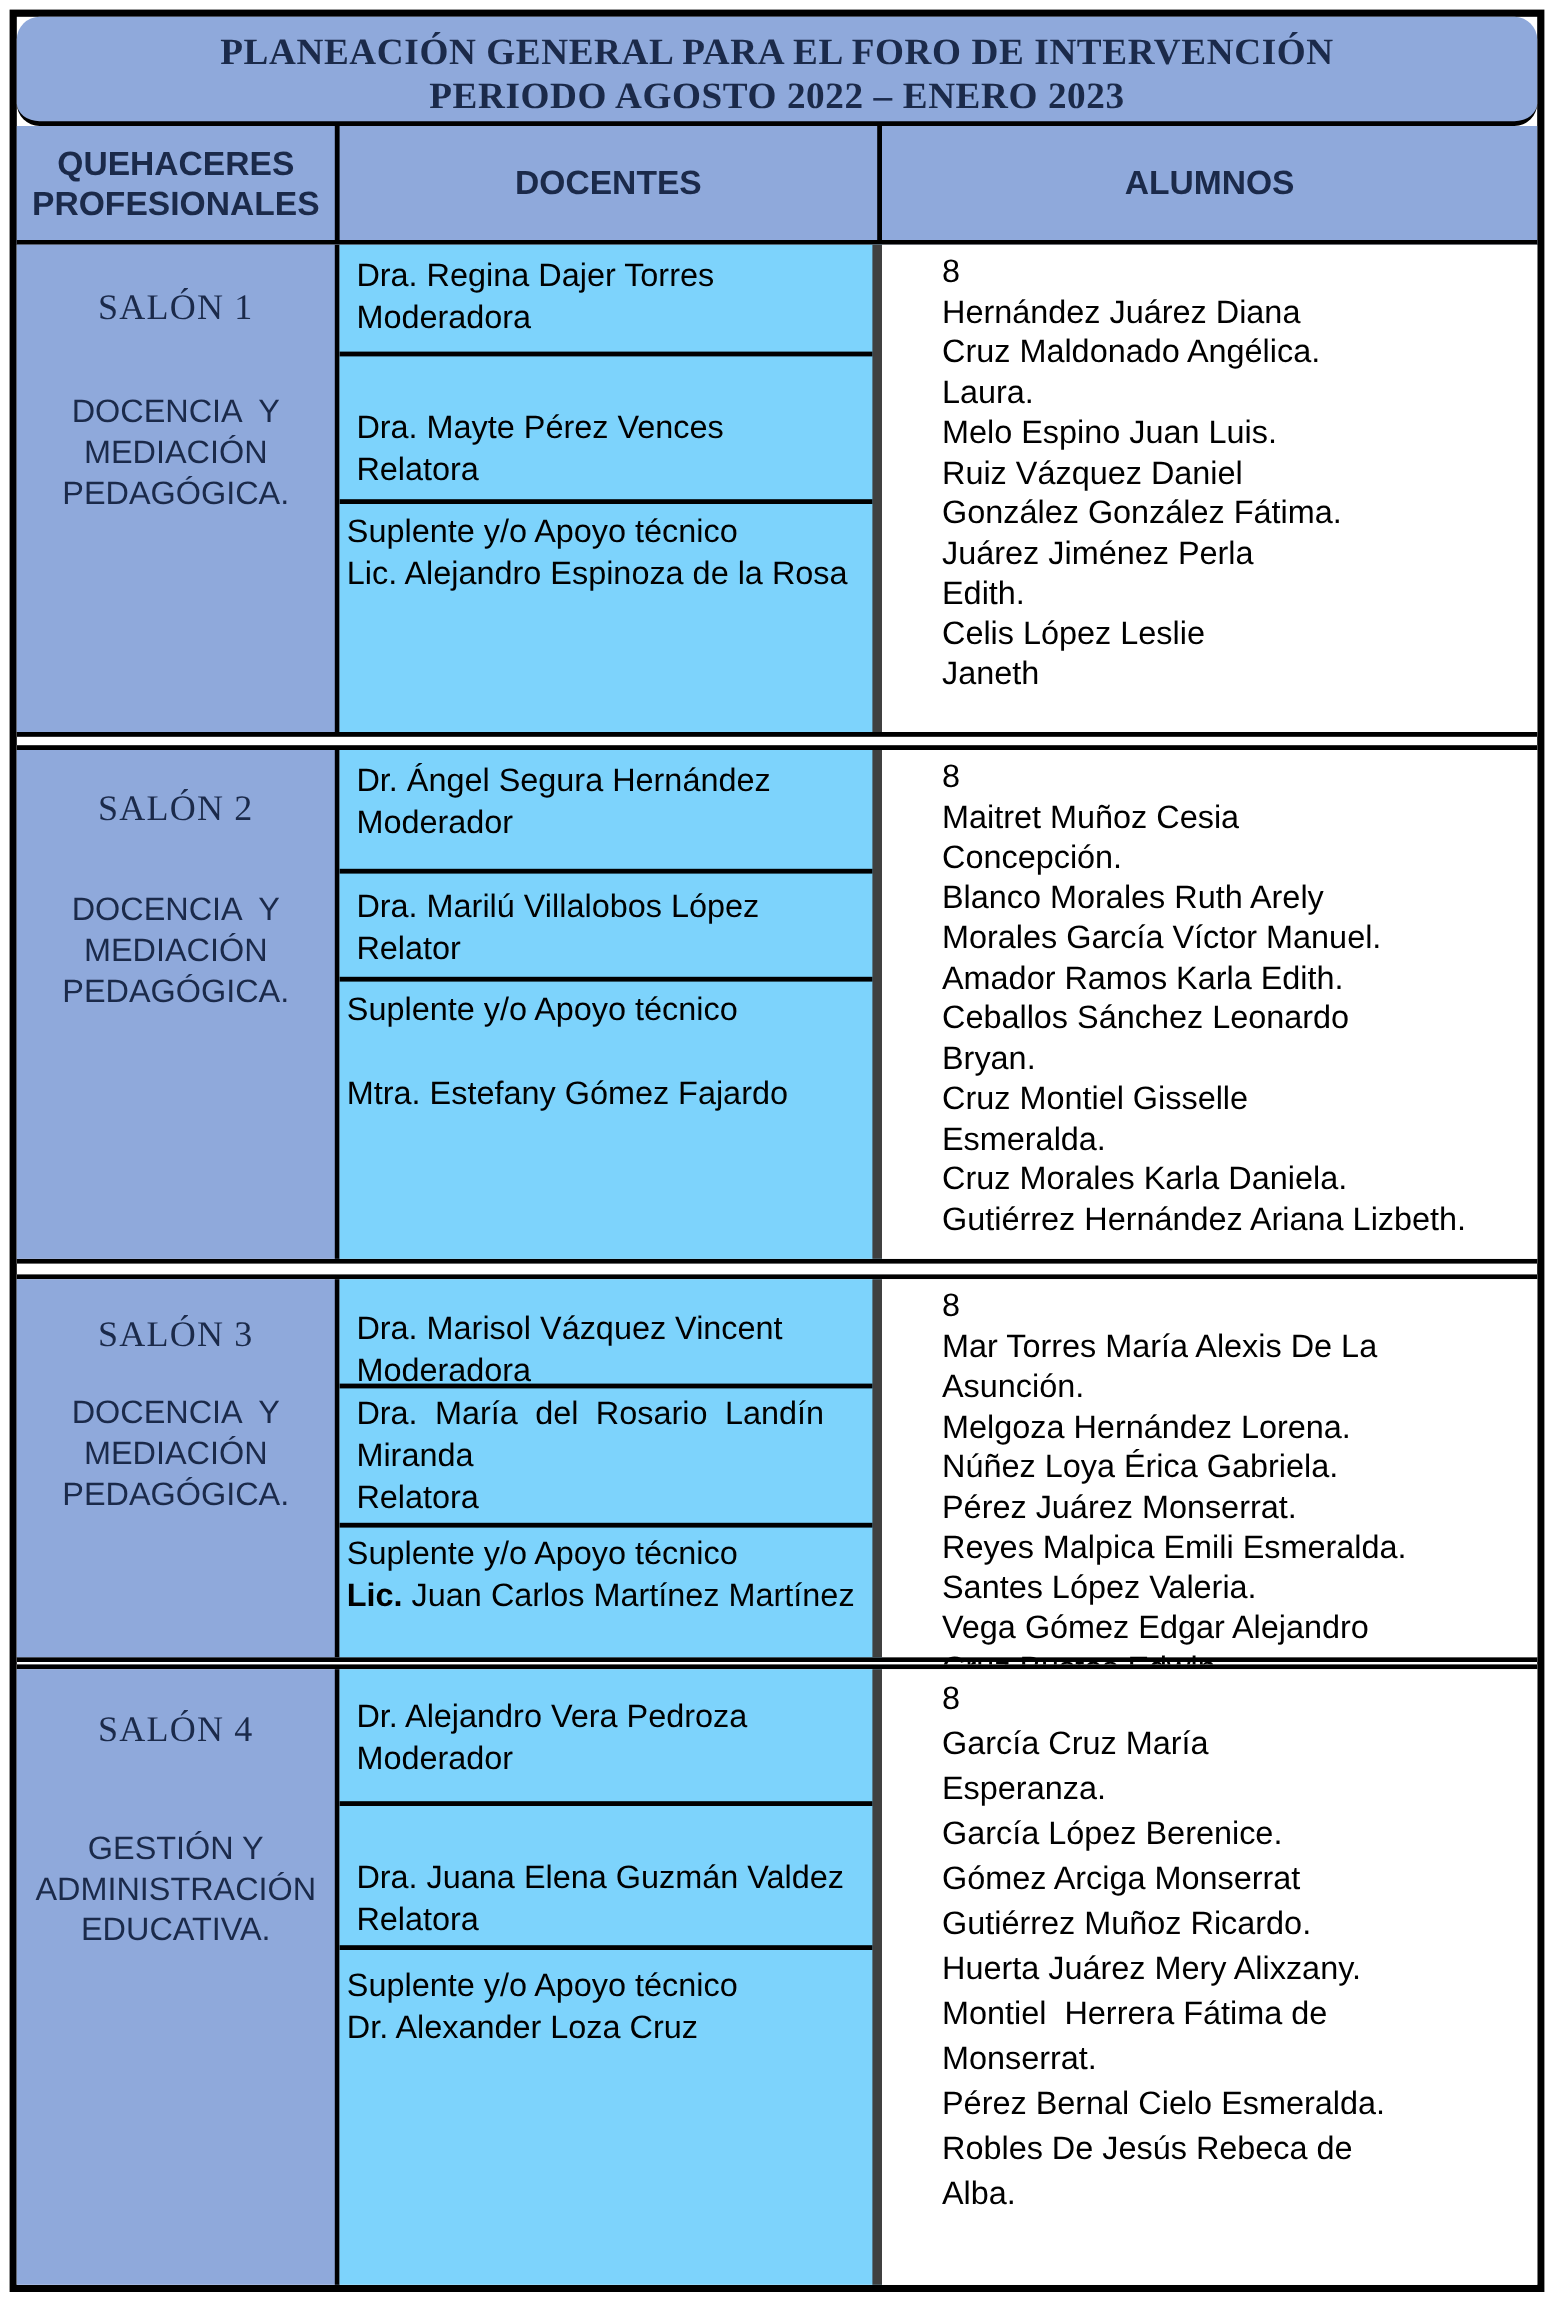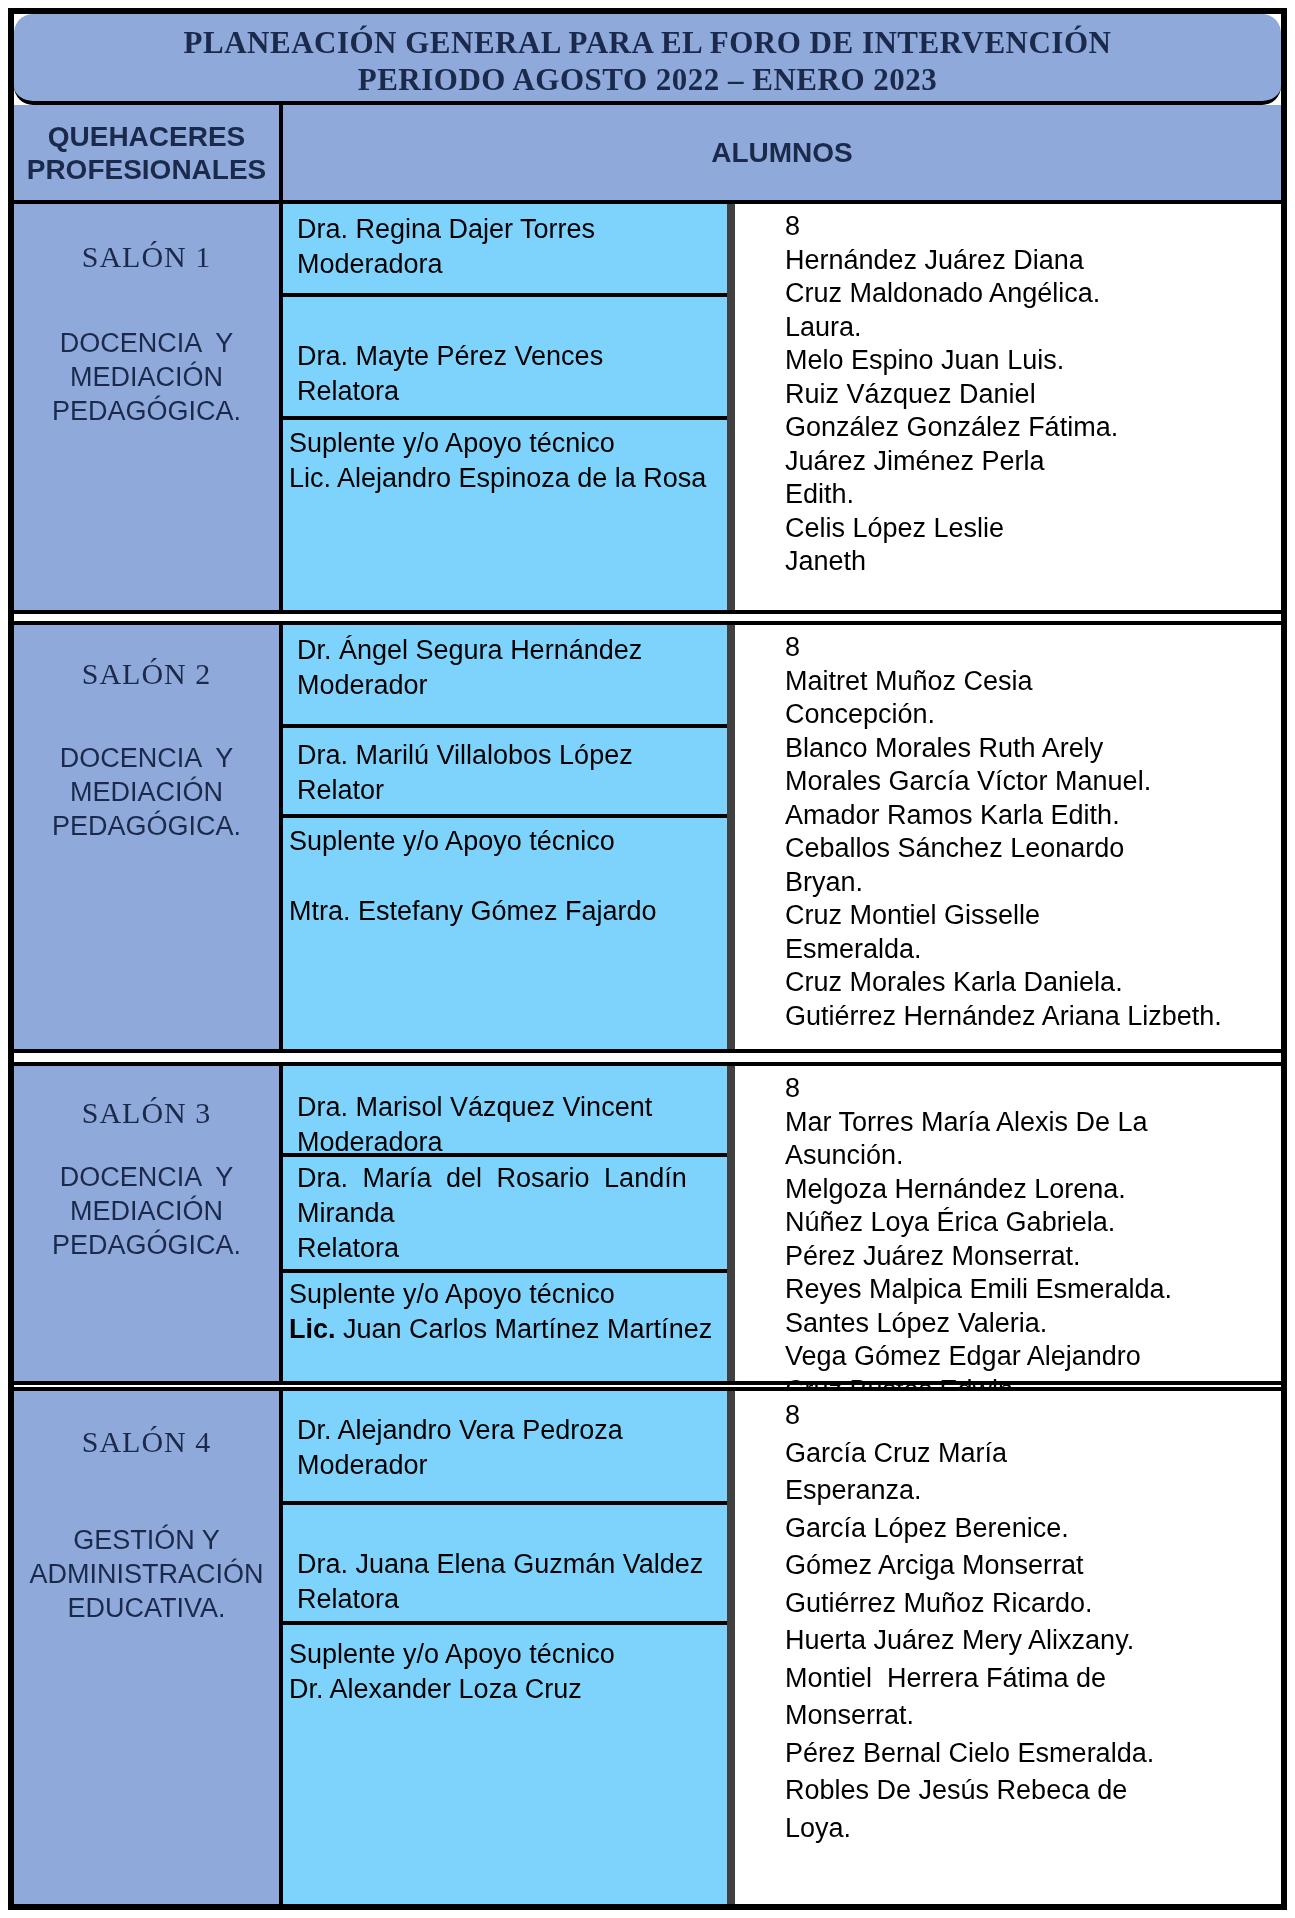--- a/index.html
+++ b/index.html
@@ -131,20 +131,23 @@
     <div class="title-block blue navy">
       <div class="title-line">PLANEACIÓN GENERAL PARA EL FORO DE INTERVENCIÓN</div>
       <div class="title-line">PERIODO AGOSTO 2022 – ENERO 2023</div>
     </div>
 
     <div class="header-row blue">
       <div class="hc hc1">
         <div class="header-text navy">QUEHACERES</div>
         <div class="header-text navy">PROFESIONALES</div>
       </div>
+      <div class="hc hc2">
+        <div class="header-text navy">DOCENTES</div>
+      </div>
       <div class="hc hc3">
         <div class="header-text navy">ALUMNOS</div>
       </div>
     </div>
 
     <div class="row r1">
       <div class="salon-col blue navy">
         <div class="salon-label">SALÓN 1</div>
         <div class="area">
             <div class="area-line">DOCENCIA  Y</div>
@@ -296,19 +299,19 @@
             <div class="alum-line">García Cruz María</div>
             <div class="alum-line">Esperanza.</div>
             <div class="alum-line">García López Berenice.</div>
             <div class="alum-line">Gómez Arciga Monserrat</div>
             <div class="alum-line">Gutiérrez Muñoz Ricardo.</div>
             <div class="alum-line">Huerta Juárez Mery Alixzany.</div>
             <div class="alum-line">Montiel  Herrera Fátima de</div>
             <div class="alum-line">Monserrat.</div>
             <div class="alum-line">Pérez Bernal Cielo Esmeralda.</div>
             <div class="alum-line">Robles De Jesús Rebeca de</div>
-            <div class="alum-line">Loya.</div>
+            <div class="alum-line">Alba.</div>
           </div>
       </div>
     </div>
 
   </div>
 </div>
 
 </body></html>

